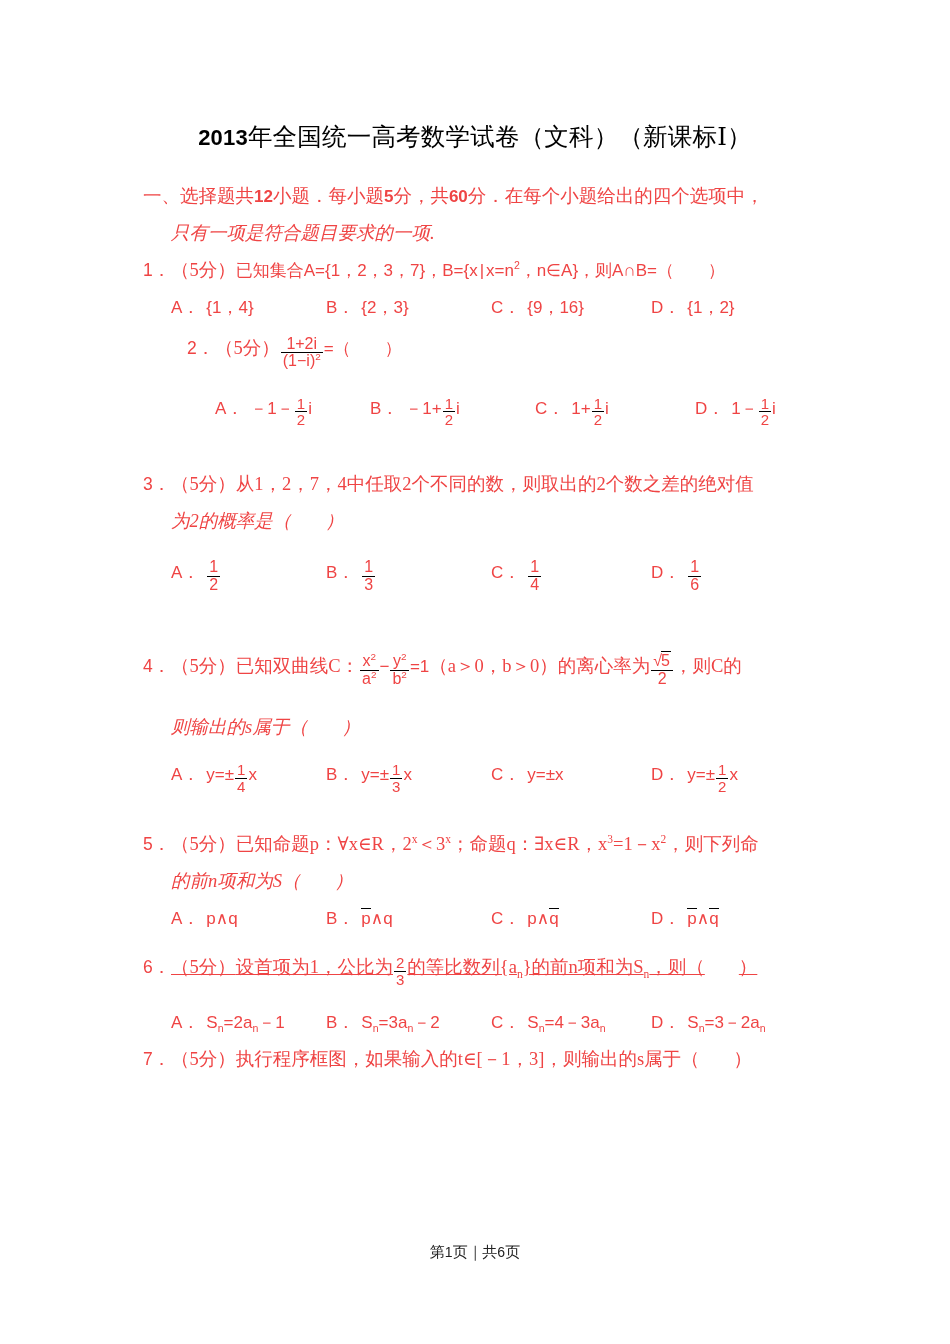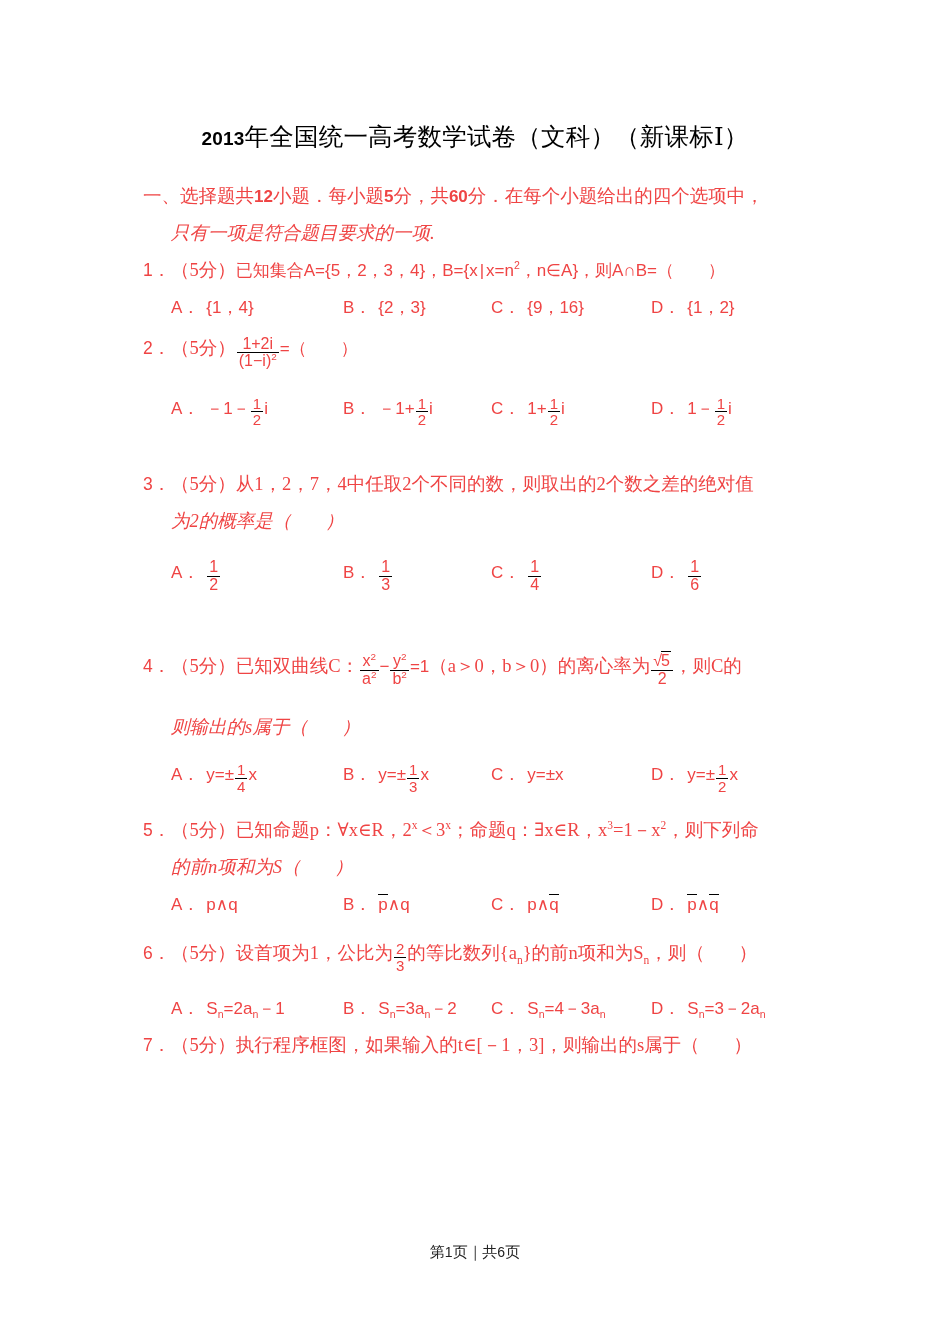--- a/index.html
+++ b/index.html
@@ -27,21 +27,21 @@
     top: 120px;
     width: 950px;
     text-align: center;
     font-size: 24.5px;
     letter-spacing: 0.2px;
     white-space: nowrap;
   }
   .doc-title .num {
     font-family: "Liberation Sans", "DejaVu Sans", sans-serif;
     font-weight: bold;
-    font-size: 19px;
+    font-size: 22px;
   }
   .content {
     position: absolute;
     left: 143px;
     top: 178px;
     width: 690px;
   }
   .block {
     position: relative;
     font-size: 18.5px;
@@ -82,21 +82,21 @@
   .opts.tall { height: 56px; }
   .opt {
     position: absolute;
     top: 0;
     font-family: "Liberation Sans", "DejaVu Sans", sans-serif;
     font-size: 17px;
     white-space: nowrap;
   }
   .opt .lab { margin-right: 7px; }
   .oA { left: 28px; }
-  .oB { left: 200px; }
+  .oB { left: 183px; }
   .oC { left: 348px; }
   .oD { left: 508px; }
   
   .frac {
     display: inline-block;
     vertical-align: -0.62em;
     text-align: center;
     font-family: "Liberation Sans", "DejaVu Sans", sans-serif;
     font-size: 16px;
     line-height: 1.04;
@@ -167,30 +167,30 @@
   </div>
 
   <div class="content">
 
     <div class="block">
       <span class="line"><span class="cn">一、选择题共</span><span class="bold-num">12</span><span class="cn">小题．每小题</span><span class="bold-num">5</span><span class="cn">分，共</span><span class="bold-num">60</span><span class="cn">分．在每个小题给出的四个选项中，</span></span>
       <span class="line indent cn">只有一项是符合题目要求的一项.</span>
     </div>
 
     <div class="block">
-      <span class="line"><span class="qnum">1．</span><span class="cn">（5分）</span><span class="sans"><span>已知集合A={5，2，3，4}，B={x</span><span style="padding:0 2px;">|</span><span>x=n</span><sup class="ex">2</sup><span>，n∈A}，则A∩B=（</span><span class="gap"></span><span>）</span></span></span>
+      <span class="line"><span class="qnum">1．</span><span class="cn">（5分）</span><span class="sans"><span>已知集合A={1，2，3，7}，B={x</span><span style="padding:0 2px;">|</span><span>x=n</span><sup class="ex">2</sup><span>，n∈A}，则A∩B=（</span><span class="gap"></span><span>）</span></span></span>
       <div class="opts">
         <span class="opt oA"><span class="lab">A．</span><span>{1，4}</span></span>
         <span class="opt oB"><span class="lab">B．</span><span>{2，3}</span></span>
         <span class="opt oC"><span class="lab">C．</span><span>{9，16}</span></span>
         <span class="opt oD"><span class="lab">D．</span><span>{1，2}</span></span>
       </div>
     </div>
 
-    <div class="block" style="margin-top:4px;">
+    <div class="block" style="margin-top:4px;margin-left:44px;">
       <span class="line"><span class="qnum">2．</span><span class="cn">（5分）</span><span class="frac"><span class="nu">1+2i</span><span class="de"><span>(1−i)</span><sup class="ex">2</sup></span></span><span class="sans">=（</span><span class="gap"></span><span class="sans">）</span></span>
       <div class="opts tall" style="margin-top:22px;">
         <span class="opt oA"><span class="lab">A．</span><span>－1－</span><span class="frac small"><span class="nu">1</span><span class="de">2</span></span><span>i</span></span>
         <span class="opt oB"><span class="lab">B．</span><span>－1+</span><span class="frac small"><span class="nu">1</span><span class="de">2</span></span><span>i</span></span>
         <span class="opt oC"><span class="lab">C．</span><span>1+</span><span class="frac small"><span class="nu">1</span><span class="de">2</span></span><span>i</span></span>
         <span class="opt oD"><span class="lab">D．</span><span>1－</span><span class="frac small"><span class="nu">1</span><span class="de">2</span></span><span>i</span></span>
       </div>
     </div>
 
     <div class="block" style="margin-top:20px;">
@@ -208,32 +208,32 @@
       <span class="line"><span class="qnum">4．</span><span class="cn">（5分）</span><span class="cn">已知双曲线C：</span><span class="frac"><span class="nu"><span>x</span><sup class="ex">2</sup></span><span class="de"><span>a</span><sup class="ex">2</sup></span></span><span class="sans">−</span><span class="frac"><span class="nu"><span>y</span><sup class="ex">2</sup></span><span class="de"><span>b</span><sup class="ex">2</sup></span></span><span class="sans">=1</span><span class="cn">（a＞0，b＞0）的离心率为</span><span class="frac"><span class="nu"><span class="sqrt"><span class="rad">√</span><span class="val">5</span></span></span><span class="de">2</span></span><span class="cn">，则C的</span></span>
       <span class="line indent" style="display:block;margin-top:24px;"><span class="cn">则输出的s属于（</span><span class="gap"></span><span class="cn">）</span></span>
       <div class="opts tall" style="margin-top:10px;">
         <span class="opt oA"><span class="lab">A．</span><span>y=±</span><span class="frac small"><span class="nu">1</span><span class="de">4</span></span><span>x</span></span>
         <span class="opt oB"><span class="lab">B．</span><span>y=±</span><span class="frac small"><span class="nu">1</span><span class="de">3</span></span><span>x</span></span>
         <span class="opt oC"><span class="lab">C．</span><span>y=±x</span></span>
         <span class="opt oD"><span class="lab">D．</span><span>y=±</span><span class="frac small"><span class="nu">1</span><span class="de">2</span></span><span>x</span></span>
       </div>
     </div>
 
-    <div class="block" style="">
+    <div class="block" style="margin-top:14px;">
       <span class="line"><span class="qnum">5．</span><span class="cn">（5分）</span><span class="cn">已知命题p：∀x∈R，2</span><sup class="ex">x</sup><span class="cn">＜3</span><sup class="ex">x</sup><span class="cn">；命题q：∃x∈R，x</span><sup class="ex">3</sup><span class="cn">=1－x</span><sup class="ex">2</sup><span class="cn">，则下列命</span></span>
       <span class="line indent"><span class="cn">的前n项和为S（</span><span class="gap"></span><span class="cn">）</span></span>
       <div class="opts">
         <span class="opt oA"><span class="lab">A．</span><span>p</span><span>∧</span><span>q</span></span>
         <span class="opt oB"><span class="lab">B．</span><span class="neg"><span>p</span></span><span>∧</span><span>q</span></span>
         <span class="opt oC"><span class="lab">C．</span><span>p</span><span>∧</span><span class="neg"><span>q</span></span></span>
         <span class="opt oD"><span class="lab">D．</span><span class="neg"><span>p</span></span><span>∧</span><span class="neg"><span>q</span></span></span>
       </div>
     </div>
 
-    <div class="block" style="margin-top:12px;">
+    <div class="block" style="margin-top:12px;text-decoration:underline;">
       <span class="line"><span class="qnum">6．</span><span class="cn">（5分）</span><span class="cn">设首项为1，公比为</span><span class="frac small"><span class="nu">2</span><span class="de">3</span></span><span class="cn">的等比数列{a</span><sub class="sb">n</sub><span class="cn">}的前n项和为S</span><sub class="sb">n</sub><span class="cn">，则（</span><span class="gap"></span><span class="cn">）</span></span>
       <div class="opts" style="margin-top:18px;">
         <span class="opt oA"><span class="lab">A．</span><span>S</span><sub class="sb">n</sub><span>=2a</span><sub class="sb">n</sub><span>－1</span></span>
         <span class="opt oB"><span class="lab">B．</span><span>S</span><sub class="sb">n</sub><span>=3a</span><sub class="sb">n</sub><span>－2</span></span>
         <span class="opt oC"><span class="lab">C．</span><span>S</span><sub class="sb">n</sub><span>=4－3a</span><sub class="sb">n</sub></span>
         <span class="opt oD"><span class="lab">D．</span><span>S</span><sub class="sb">n</sub><span>=3－2a</span><sub class="sb">n</sub></span>
       </div>
     </div>
 
     <div class="block">

